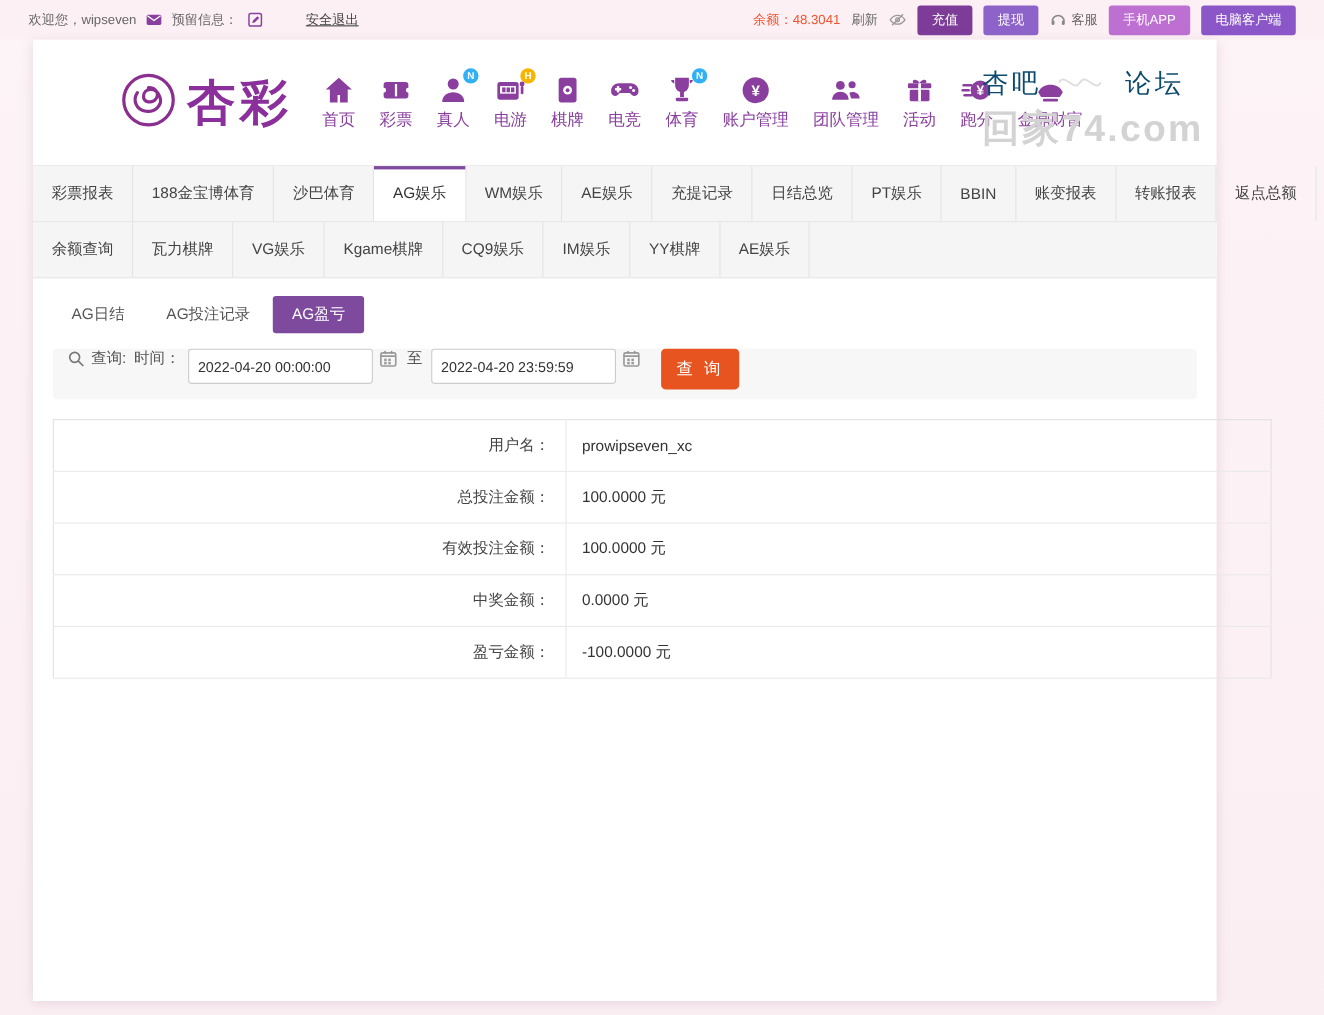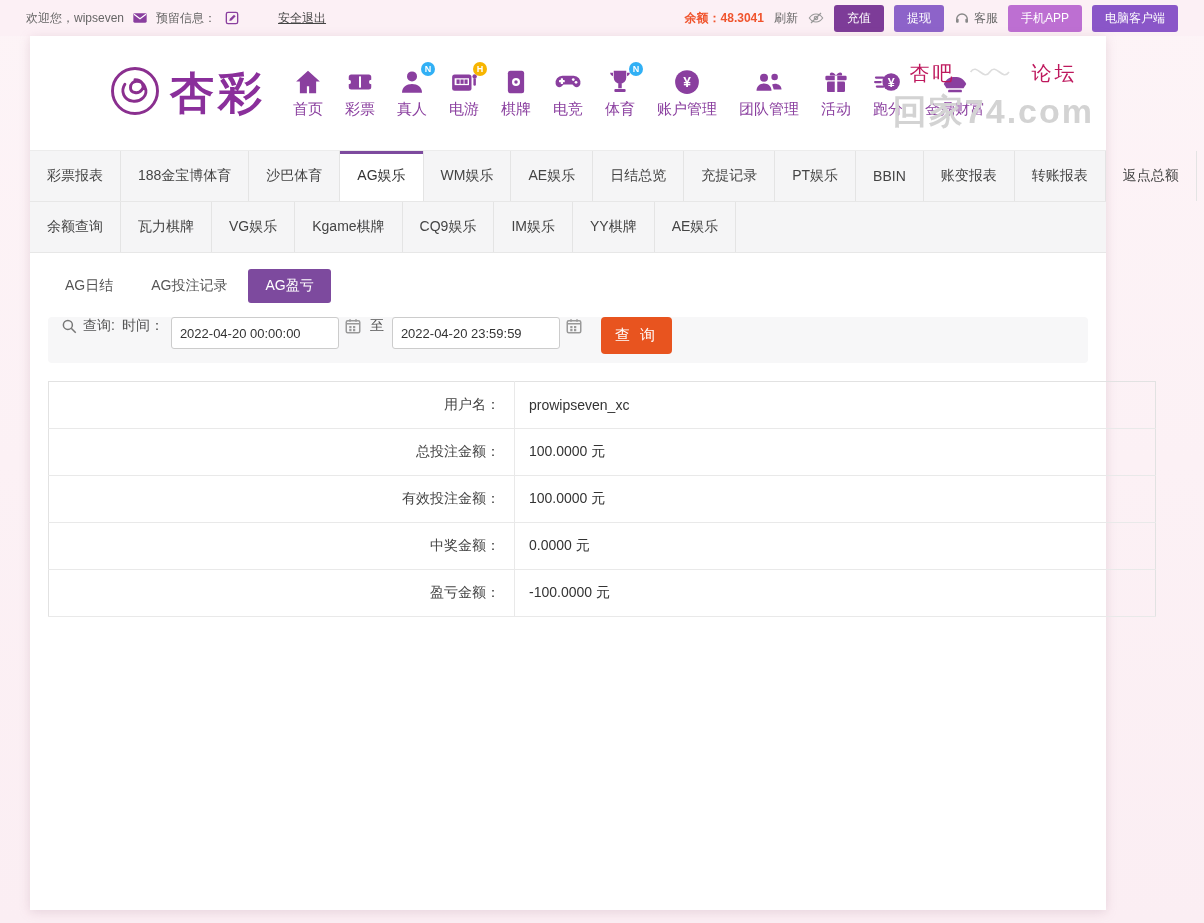--- a/index.html
+++ b/index.html
@@ -8,21 +8,21 @@
     font-family:"Liberation Sans","DejaVu Sans",sans-serif;color:#333;
     background:linear-gradient(180deg,#fdf4f7 0%,#fbeef3 100%);
   }
   
   .topbar{height:36px;display:flex;align-items:center;gap:8px;padding:0 26px;
     font-size:12px;color:#666;background:#fcf0f5}
   .tb-icon{display:inline-flex;width:16px;height:16px;align-items:center}
   .tb-icon svg{width:16px;height:16px}
   .logout{color:#444;text-decoration:underline;margin-left:30px;cursor:pointer}
   .tb-right{margin-left:auto;display:flex;align-items:center;gap:10px}
-  .balance{color:#f0542d;font-weight:bold}
+  .balance{color:#f0542d;font-weight:normal}
   .refresh{cursor:pointer}
   .tb-btn{border:none;color:#fff;font-size:12px;padding:5px 13px;border-radius:3px;
     cursor:pointer;font-family:inherit;white-space:nowrap}
   .btn-recharge{background:#7d3c98}
   .btn-withdraw{background:#8d63c9}
   .btn-app{background:#bd6fd2}
   .btn-pc{background:#8a56c8}
   .service{display:flex;gap:4px;color:#666;cursor:pointer}
   
   .card{position:relative;margin:0 30px;width:1076px;height:874px;background:#fff;
@@ -34,22 +34,22 @@
   .logo-text{font-size:44px;font-weight:bold;color:#8a2f9b;letter-spacing:4px}
   .main-nav{display:flex;margin-left:16px}
   .nav-item{display:flex;flex-direction:column;align-items:center;padding:0 11px;
     cursor:pointer;text-decoration:none}
   .nav-icon{position:relative;width:30px;height:30px}
   .nav-icon svg{width:30px;height:30px}
   .nav-label{font-size:15px;color:#8a3f9f;margin-top:3px;white-space:nowrap}
   .nav-badge{position:absolute;top:-5px;right:-8px;width:14px;height:14px;border-radius:50%;
     color:#fff;font-size:9px;font-weight:bold;line-height:14px;text-align:center}
   .watermark{position:absolute;right:12px;top:24px;text-align:right;pointer-events:none}
-  .wm-top{font-size:20px;letter-spacing:3px;display:flex;align-items:center;gap:10px;
-    justify-content:center;color:#be185d}
+  .wm-top{font-size:24px;letter-spacing:3px;display:flex;align-items:center;gap:10px;
+    justify-content:flex-start;color:#0c4a6e}
   .wm-swirl svg{width:56px;height:16px}
   .wm-bottom{font-size:34px;font-weight:bold;color:#d3d3d3;letter-spacing:2px;margin-top:2px}
   
   .tabbar{background:#f5f5f6;border-top:1px solid #ececec}
   .tabrow{display:flex;height:50px;border-bottom:1px solid #e7e7e7}
   .tab{display:flex;align-items:center;padding:0 17px;font-size:14px;color:#444;
     border-right:1px solid #e4e4e4;cursor:pointer;position:relative;white-space:nowrap}
   .tab.active{background:#fff;color:#333}
   .tab.active::before{content:"";position:absolute;left:0;top:0;right:0;height:3px;background:#7d4a9e}
   
@@ -254,22 +254,22 @@
     </div>
 
     <div class="tabbar">
       <div class="tabrow">
           <div class="tab">彩票报表</div>
           <div class="tab">188金宝博体育</div>
           <div class="tab">沙巴体育</div>
           <div class="tab active">AG娱乐</div>
           <div class="tab">WM娱乐</div>
           <div class="tab">AE娱乐</div>
+          <div class="tab">充提记录</div>
           <div class="tab">日结总览</div>
-          <div class="tab">充提记录</div>
           <div class="tab">PT娱乐</div>
           <div class="tab">BBIN</div>
           <div class="tab">账变报表</div>
           <div class="tab">转账报表</div>
           <div class="tab">返点总额</div>
         </div>
       <div class="tabrow">
           <div class="tab">余额查询</div>
           <div class="tab">瓦力棋牌</div>
           <div class="tab">VG娱乐</div>

